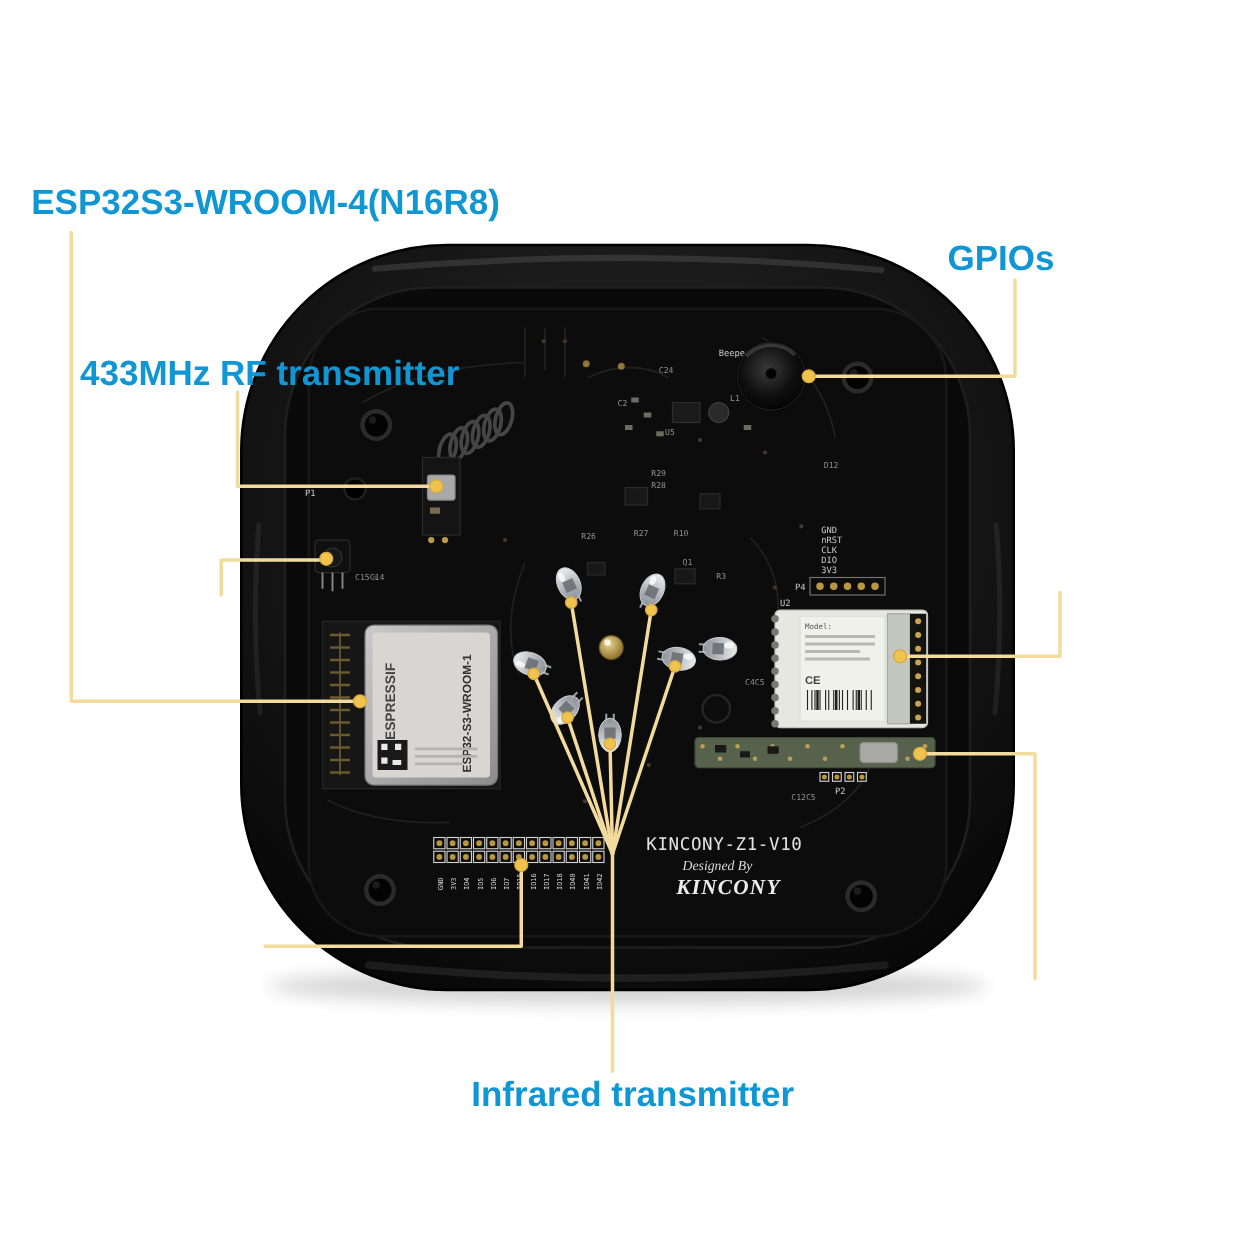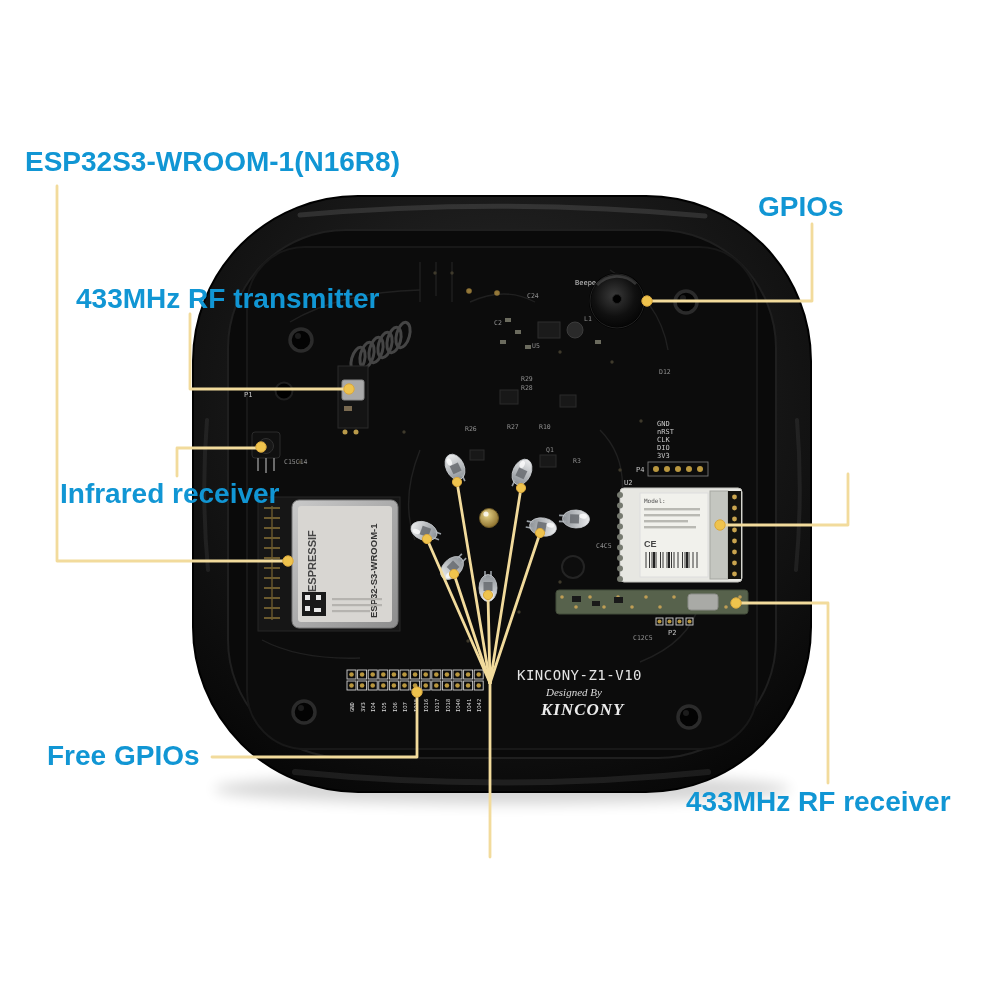--- a/index.html
+++ b/index.html
@@ -436,20 +436,18 @@
       <circle class="ldot" cx="457" cy="482" r="4.6"></circle>
       <circle class="ldot" cx="521" cy="488" r="4.6"></circle>
       <circle class="ldot" cx="427" cy="539" r="4.6"></circle>
       <circle class="ldot" cx="454" cy="574" r="4.6"></circle>
       <circle class="ldot" cx="488" cy="595" r="4.6"></circle>
       <circle class="ldot" cx="540" cy="533" r="4.6"></circle>
     </g>
   </g>
 </svg>
 
-<div class="callout" style="left:25px;top:146px">ESP32S3-WROOM-1(N16R8)</div>
-<div class="callout" style="left:76px;top:283px">433MHz RF transmitter</div>
-<div class="callout" style="left:60px;top:478px">Infrared receiver</div>
+<div class="callout" style="left:25px;top:146px">ESP32S3-WROOM-4(N16R8)</div>
+<div class="callout" style="left:64px;top:283px">433MHz RF transmitter</div>
 <div class="callout" style="left:758px;top:191px">GPIOs</div>
-<div class="callout" style="left:47px;top:740px">Free GPIOs</div>
-<div class="callout" style="left:686px;top:786px">433MHz RF receiver</div>
+<div class="callout" style="left:377px;top:860px">Infrared transmitter</div>
 
 </div>
 
 </body></html>

